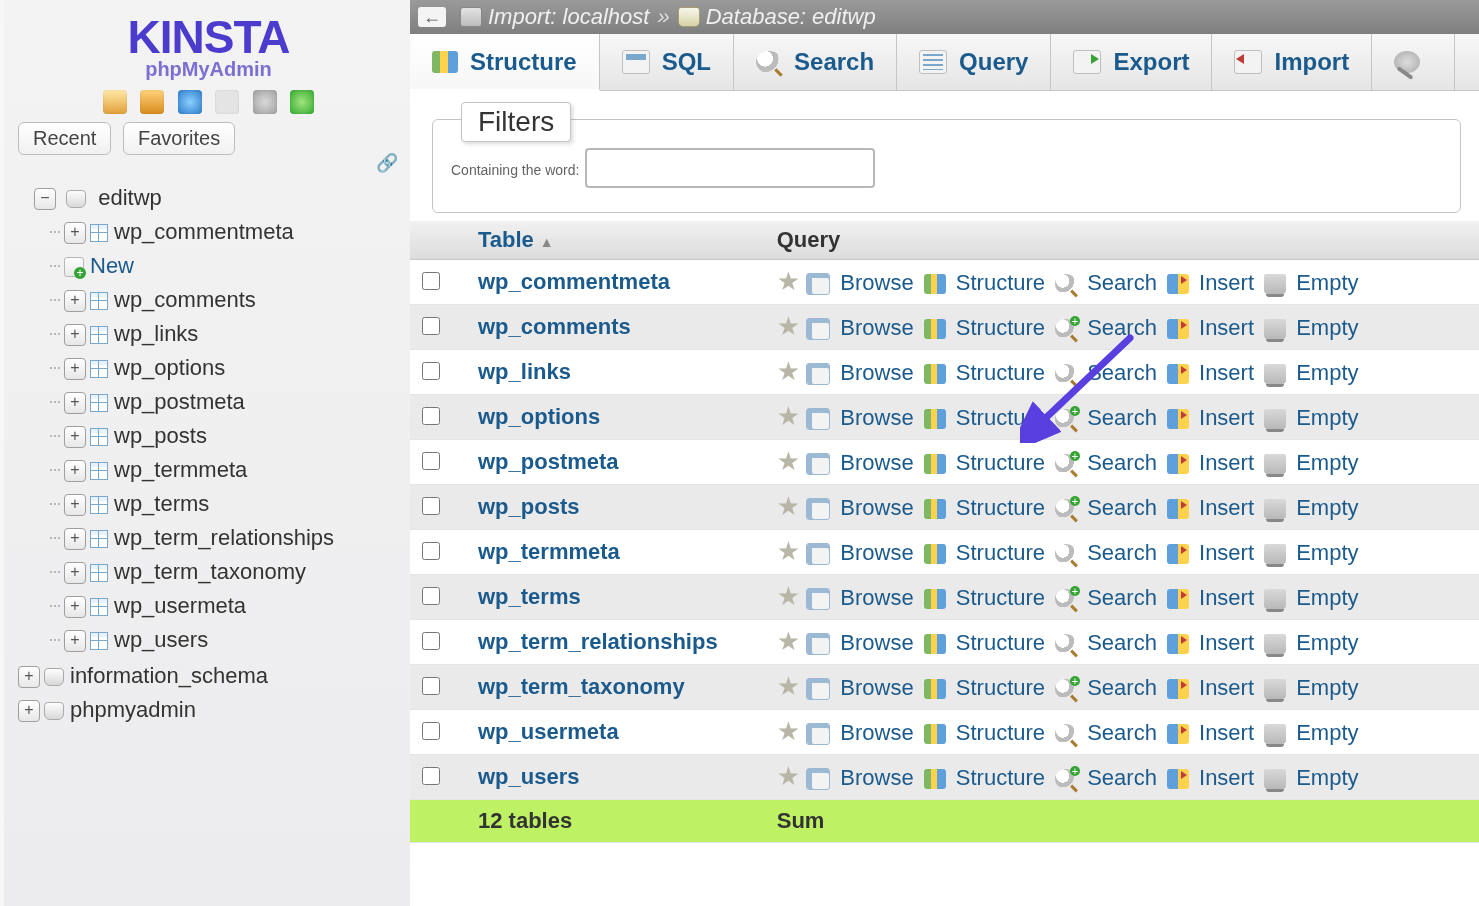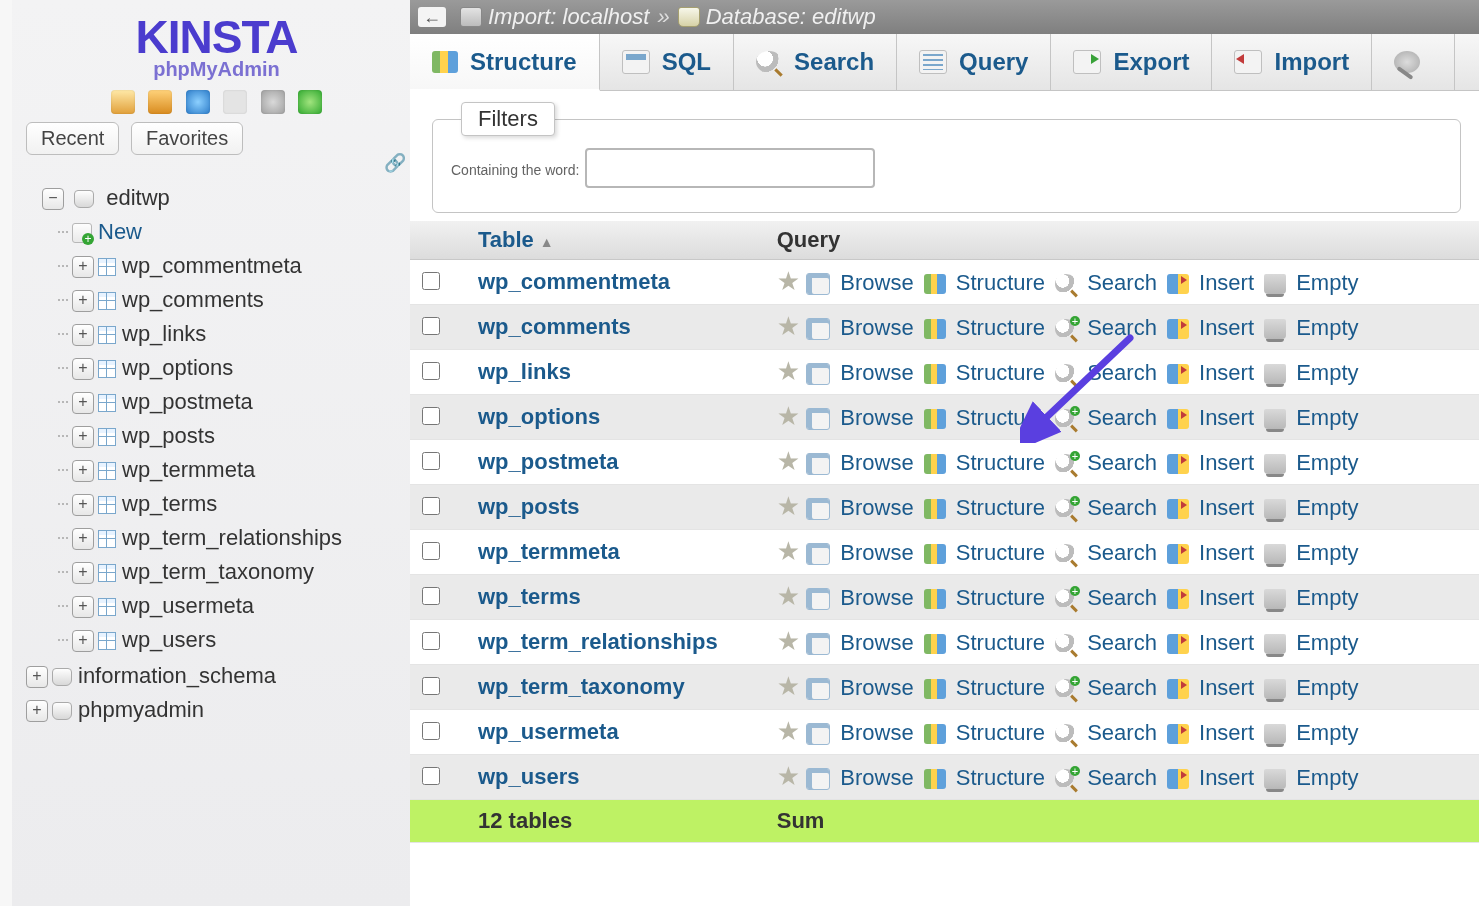--- a/index.html
+++ b/index.html
@@ -11,21 +11,21 @@
     font-size: 20px;
     background: #f7f7f7;
     overflow: hidden;
     color: #222;
   }
   a { text-decoration: none; }
 
   
   #sidebar {
     position: absolute;
-    left: 12px; top: 0;
+    left: 4px; top: 0;
     width: 410px;
     height: 906px;
     background: linear-gradient(#f3f3f4, #ececee);
     border-right: 1px solid #c8c8c8;
     box-sizing: border-box;
   }
   .logo-wrap {
     text-align: center;
     padding: 10px 0 2px 0;
   }
@@ -217,21 +217,21 @@
   .filters-box {
     margin:28px 18px 6px 22px;
     border:1px solid #c4c4c4;
     border-radius:6px;
     padding:28px 18px 24px 18px;
     position:relative;
   }
   .filters-legend{
     position:absolute; top:-18px; left:28px;
     background:#fff; border:1px solid #c4c4c4;
-    padding:3px 16px; font-size:22px; color:#333;
+    padding:3px 16px; font-size:28px; color:#333;
     border-radius:4px;
     box-shadow:2px 2px 4px rgba(0,0,0,.15);
   }
   .filters-label { font-size:14px; color:#636363; }
   .filters-input {
     width:270px; height:36px;
     border:2px solid #b7b7b7; border-radius:4px;
     font-size:20px; padding:0 8px; background:#fff;
   }
 
@@ -314,22 +314,22 @@
   </div>
   <span class="collapse-link">🔗</span>
 
   <div class="tree">
     <ul>
       <li>
         <span class="sq-btn">−</span>
         <span class="db-ico"></span>
         <span class="lbl">editwp</span>
         <ul id="tree-tables">
+            <li class="has-dots"><span class="sq-btn">+</span><span class="tbl-ico"></span><span class="lbl">wp_commentmeta</span></li>
             <li class="has-dots"><span class="new-ico"></span><span class="link">New</span></li>
-            <li class="has-dots"><span class="sq-btn">+</span><span class="tbl-ico"></span><span class="lbl">wp_commentmeta</span></li>
             <li class="has-dots"><span class="sq-btn">+</span><span class="tbl-ico"></span><span class="lbl">wp_comments</span></li>
             <li class="has-dots"><span class="sq-btn">+</span><span class="tbl-ico"></span><span class="lbl">wp_links</span></li>
             <li class="has-dots"><span class="sq-btn">+</span><span class="tbl-ico"></span><span class="lbl">wp_options</span></li>
             <li class="has-dots"><span class="sq-btn">+</span><span class="tbl-ico"></span><span class="lbl">wp_postmeta</span></li>
             <li class="has-dots"><span class="sq-btn">+</span><span class="tbl-ico"></span><span class="lbl">wp_posts</span></li>
             <li class="has-dots"><span class="sq-btn">+</span><span class="tbl-ico"></span><span class="lbl">wp_termmeta</span></li>
             <li class="has-dots"><span class="sq-btn">+</span><span class="tbl-ico"></span><span class="lbl">wp_terms</span></li>
             <li class="has-dots"><span class="sq-btn">+</span><span class="tbl-ico"></span><span class="lbl">wp_term_relationships</span></li>
             <li class="has-dots"><span class="sq-btn">+</span><span class="tbl-ico"></span><span class="lbl">wp_term_taxonomy</span></li>
             <li class="has-dots"><span class="sq-btn">+</span><span class="tbl-ico"></span><span class="lbl">wp_usermeta</span></li>

